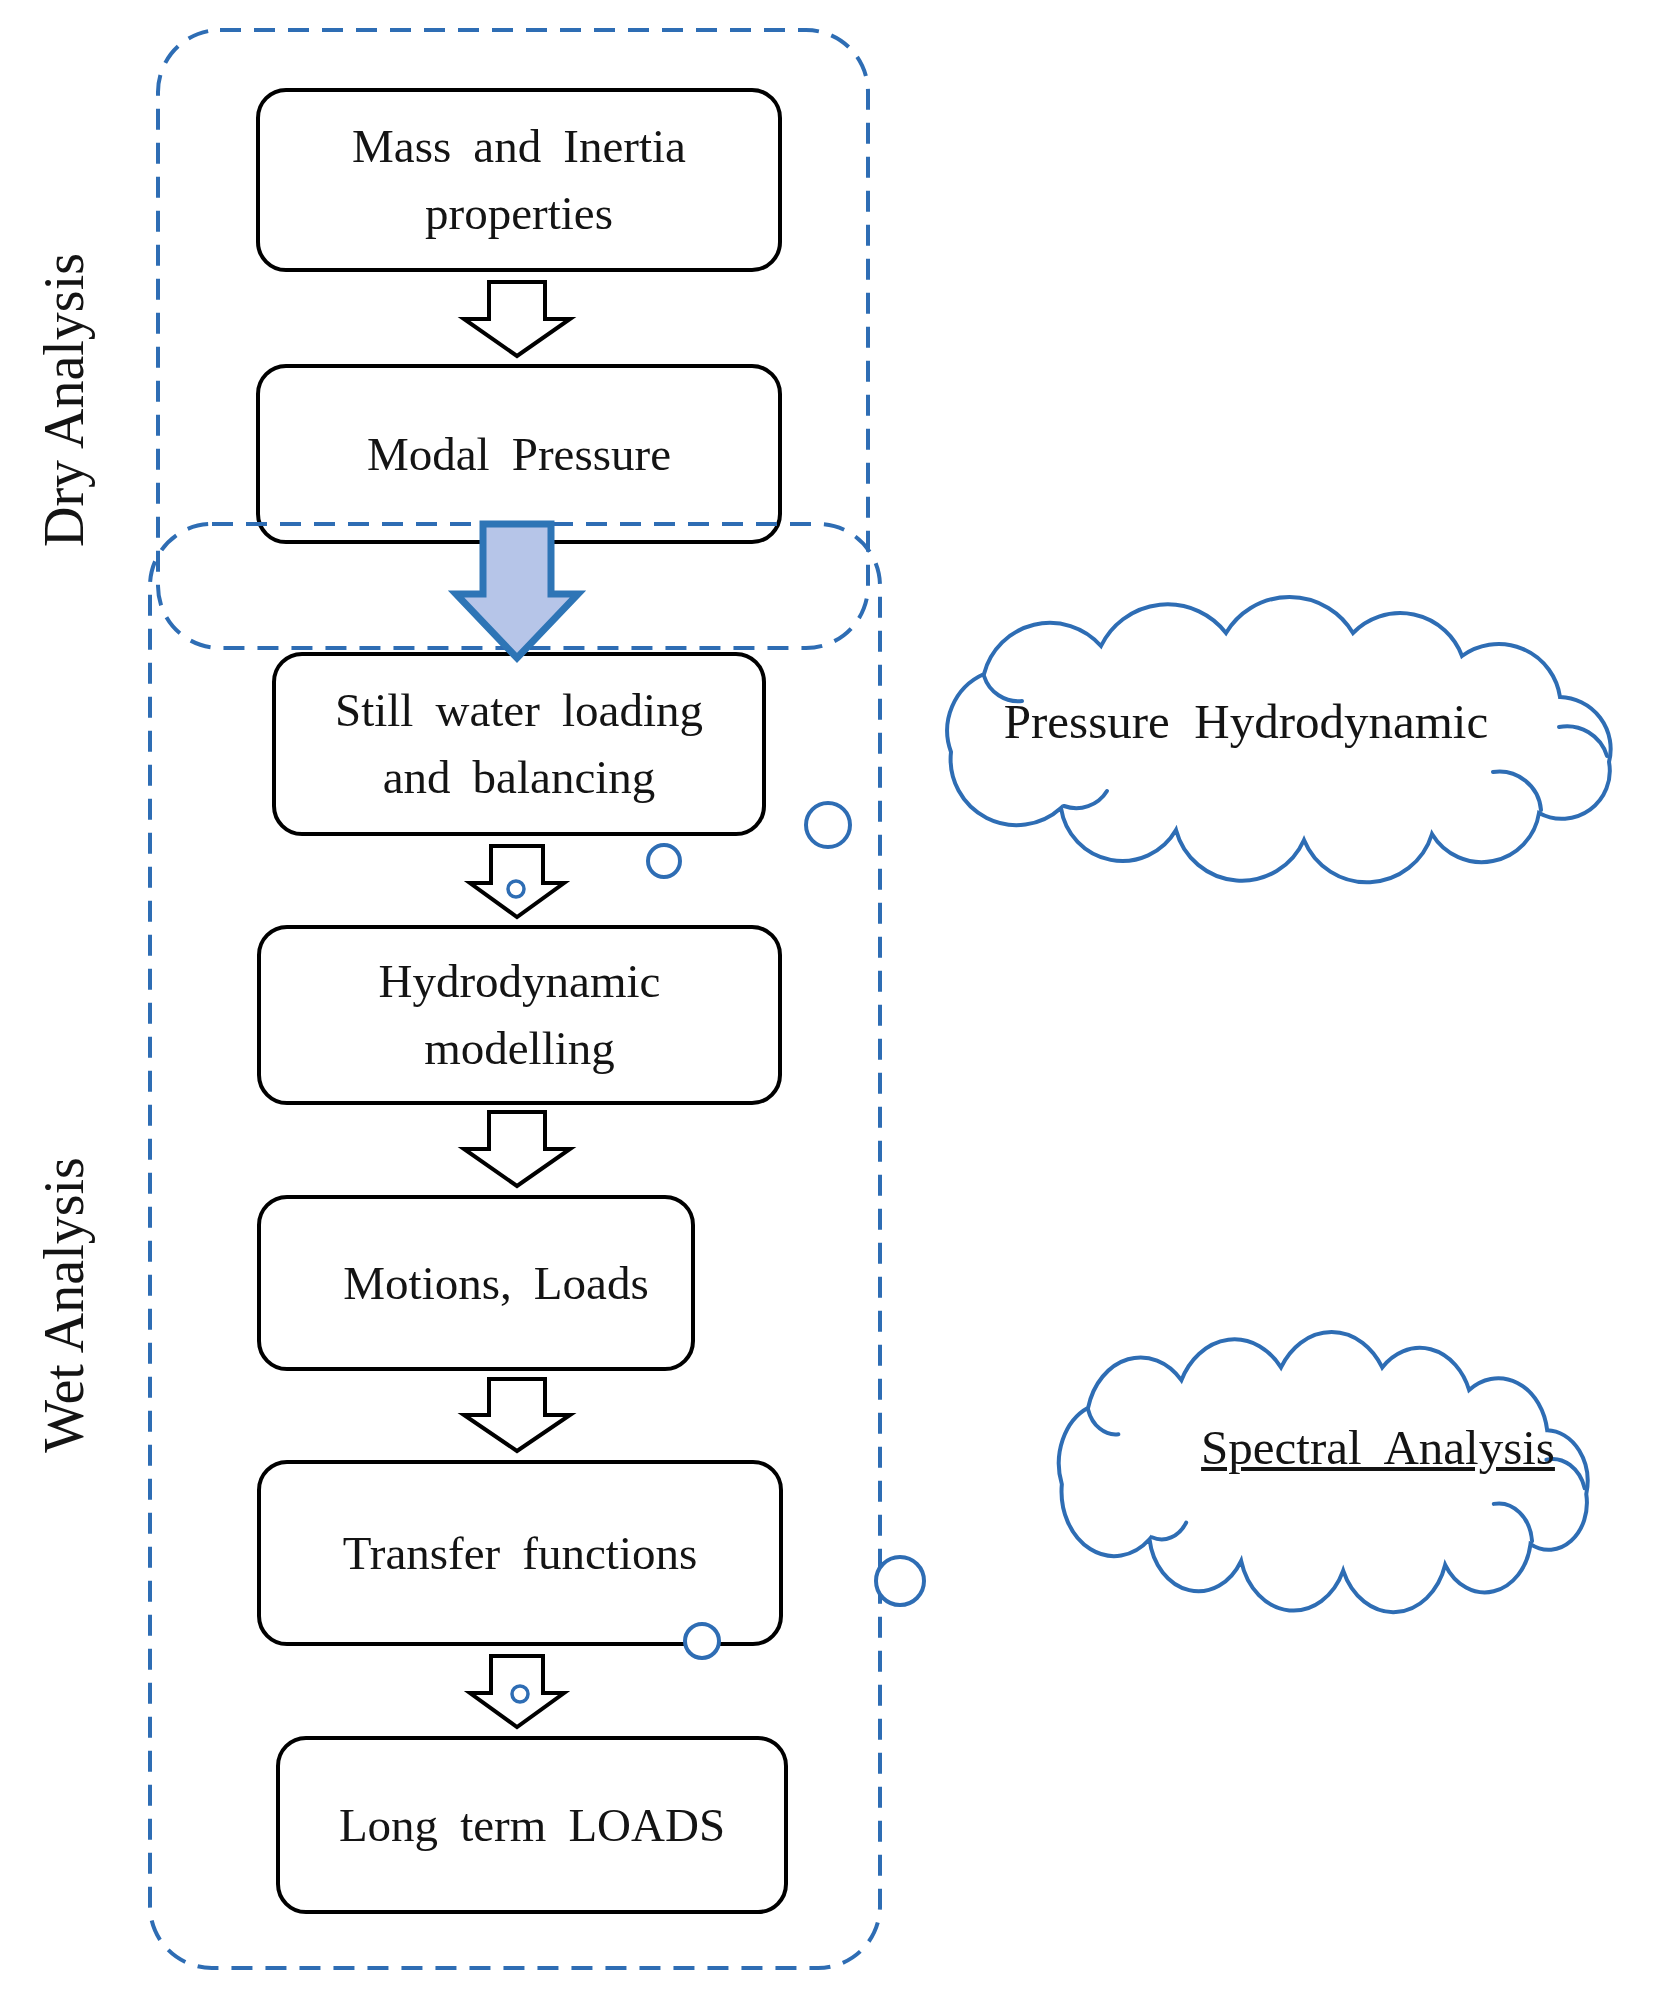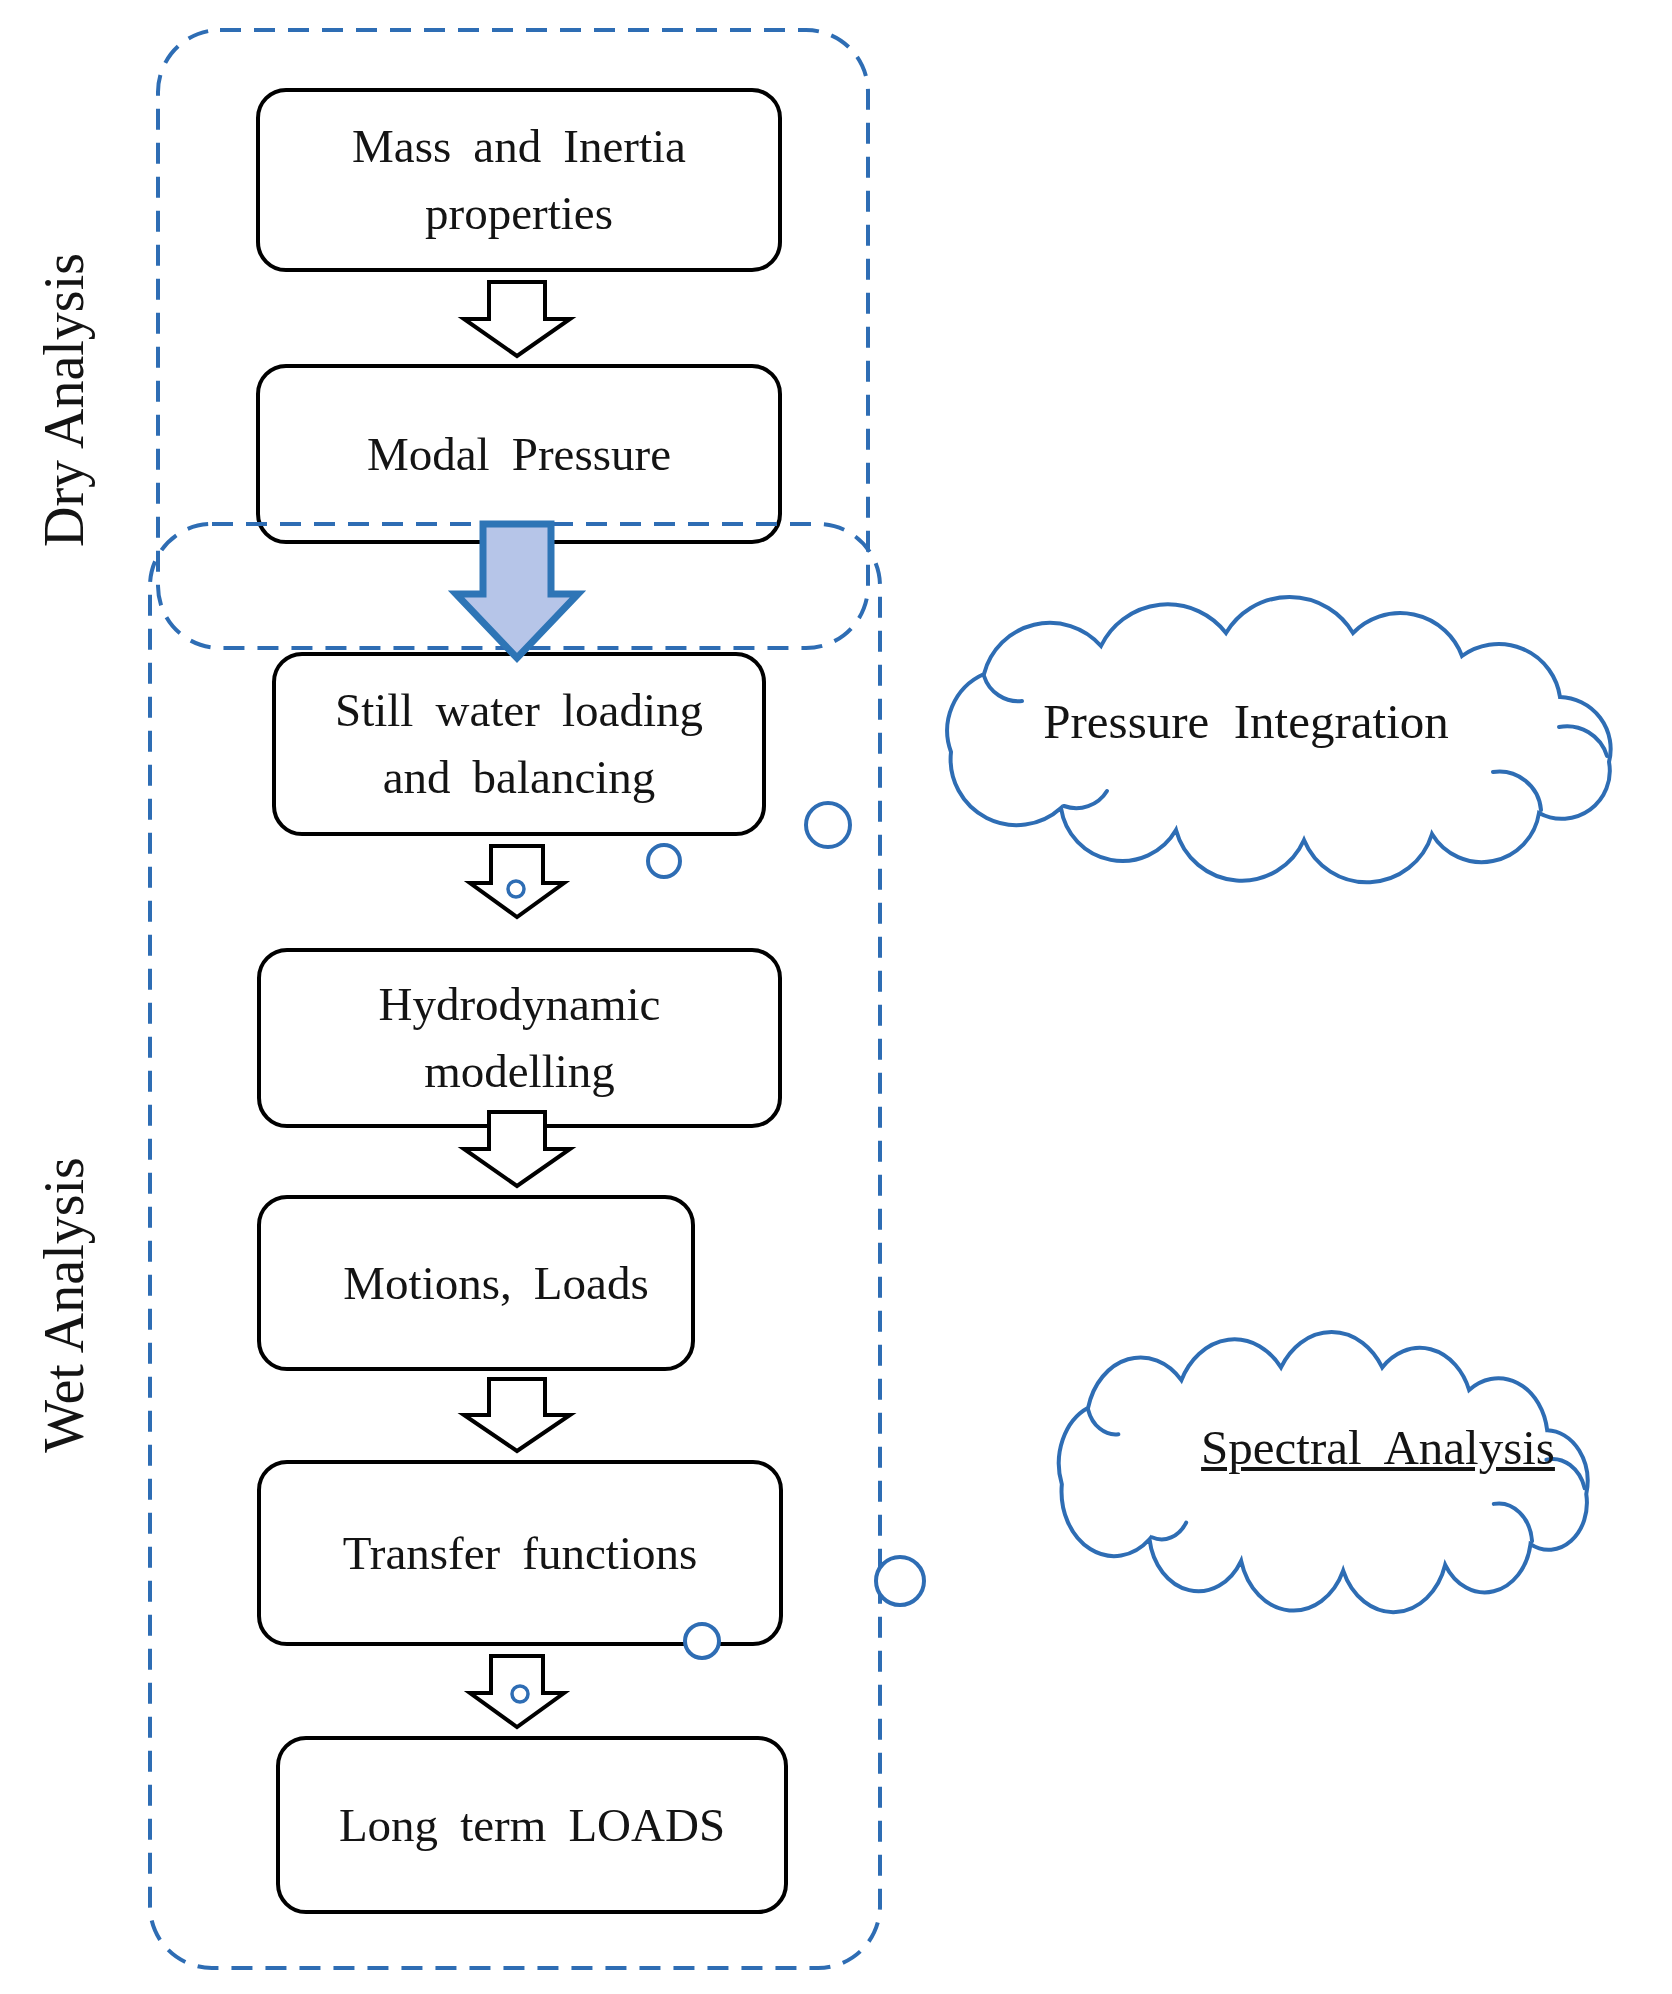--- a/index.html
+++ b/index.html
@@ -96,41 +96,41 @@
   <div class="box" style="left:256px;top:364px;width:526px;height:180px;">
     <div>Modal Pressure</div>
 
   </div>
 
   <div class="box" style="left:272px;top:652px;width:494px;height:184px;">
     <div>Still water loading</div>
     <div>and balancing</div>
   </div>
 
-  <div class="box" style="left:257px;top:925px;width:525px;height:180px;margin-top:23px;">
+  <div class="box" style="left:257px;top:925px;width:525px;height:180px;">
     <div>Hydrodynamic</div>
     <div>modelling</div>
   </div>
 
   <div class="box" style="left:257px;top:1195px;width:438px;height:176px;padding-left:40px;">
     <div>Motions, Loads</div>
 
   </div>
 
   <div class="box" style="left:257px;top:1460px;width:526px;height:186px;">
     <div>Transfer functions</div>
 
   </div>
 
   <div class="box" style="left:276px;top:1736px;width:512px;height:178px;">
     <div>Long term LOADS</div>
 
   </div>
 
-  <div class="cloud-label" style="left:896px;top:690px;width:700px;height:62px;">Pressure Integration</div>
+  <div class="cloud-label" style="left:896px;top:690px;width:700px;height:62px;">Pressure Hydrodynamic</div>
   <div class="cloud-label" style="left:1068px;top:1416px;width:620px;height:62px;text-decoration:underline;">Spectral Analysis</div>
 
   <svg class="overlay" width="1672" height="1994" viewBox="0 0 1672 1994">
 
     <defs>
       <g id="cloudShape">
         <path class="cloud-path" d="M 55 152
           A 62 62 0 0 1 88 74
           A 68 68 0 0 1 205 46
           A 74 74 0 0 1 330 33

